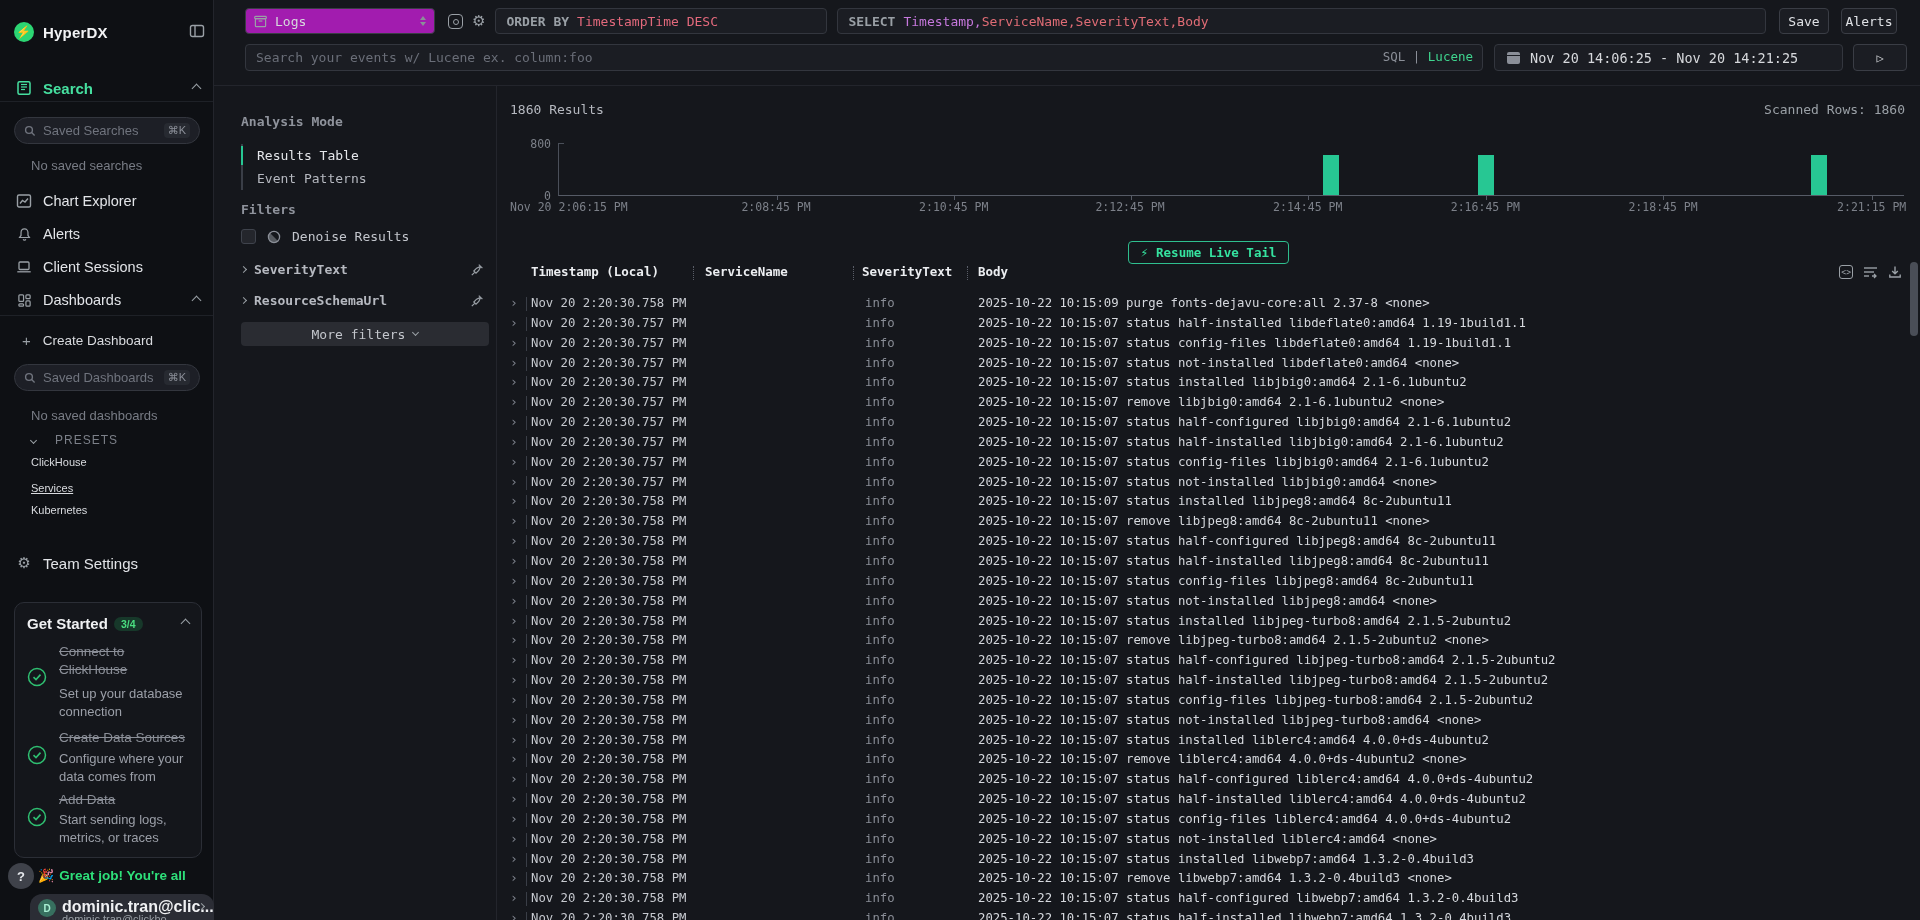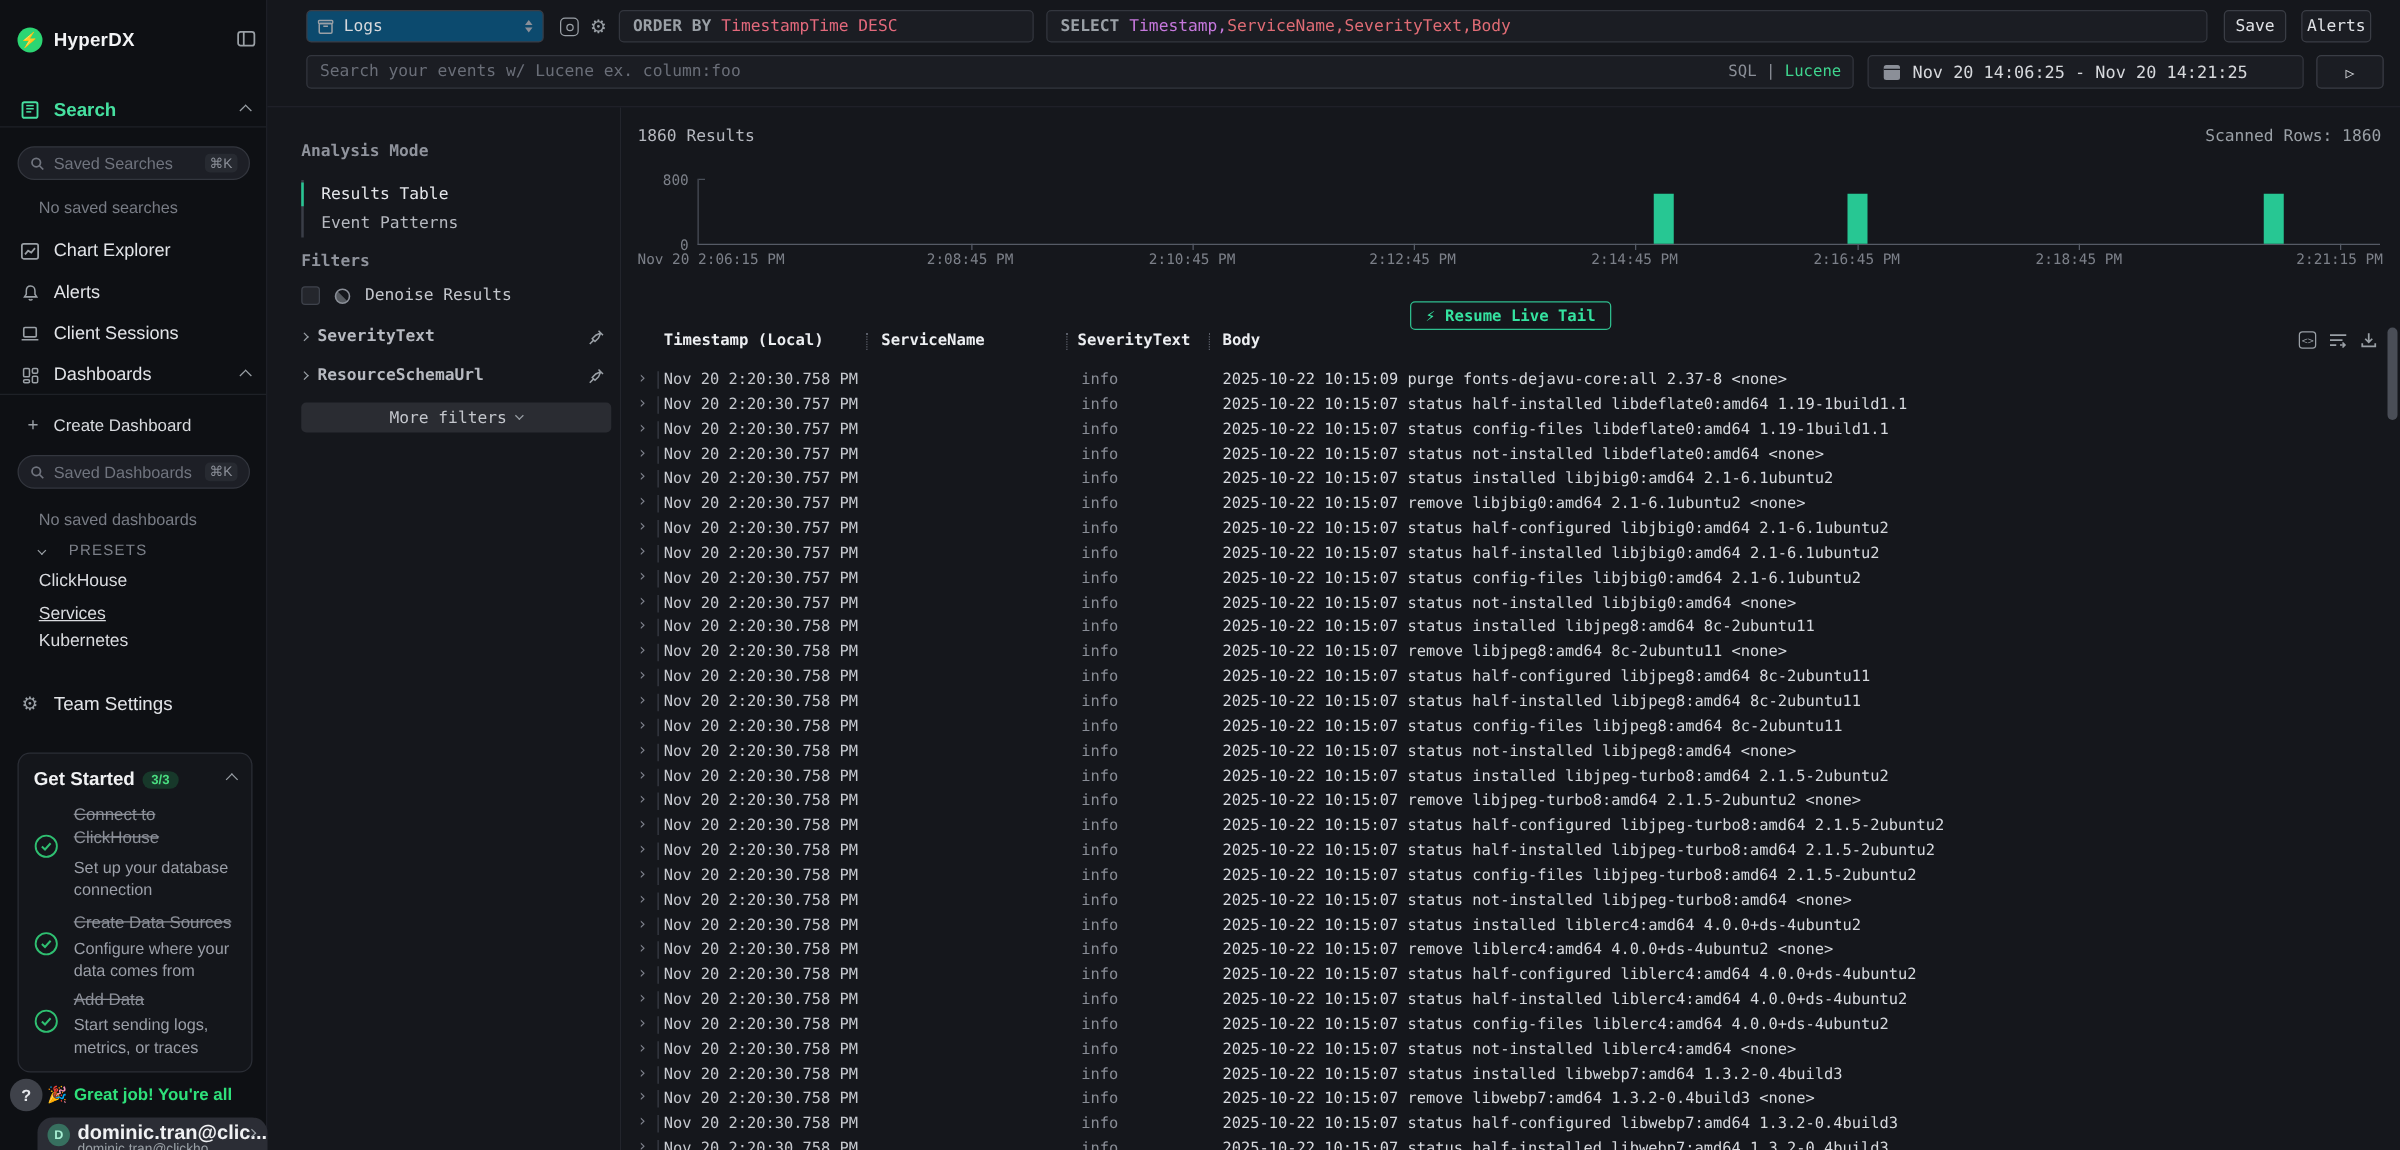--- a/index.html
+++ b/index.html
@@ -26,21 +26,21 @@
   .navrow.active .nicon { color:#46e0a0; }
   .chev { display:inline-block; width:7px; height:7px; border-right:1.6px solid #9aa0a6; border-bottom:1.6px solid #9aa0a6; }
   .chev.up { transform:rotate(-135deg); } .chev.down { transform:rotate(45deg); }
   .chev.right { transform:rotate(-45deg); } .chev.sm { width:5px; height:5px; }
   .side-div { position:absolute; left:0; width:213px; height:1px; background:#1e2127; }
   .pill { position:absolute; left:14px; width:186px; height:27px; border:1px solid #33363e;
     background:#1d1f26; border-radius:14px; display:flex; align-items:center; padding:0 9px; gap:7px; }
   .pill .ph { color:#70747e; font-size:13px; flex:1; }
   .kbd { background:#272a31; color:#8b8f98; border-radius:4px; font-size:11px; padding:1px 4px; }
   .side-sub { position:absolute; left:31px; color:#787c85; font-size:13px; }
-  .preset-item { position:absolute; left:31px; color:#d9dbdf; font-size:14px; }
+  .preset-item { position:absolute; left:31px; color:#d9dbdf; font-size:11px; }
   .gs-card { position:absolute; left:14px; top:602px; width:188px; height:256px;
     background:#14161b; border:1px solid #2b2e36; border-radius:10px; }
   .gs-title { position:absolute; left:12px; top:12px; font-size:15px; font-weight:bold; color:#f0f1f3; }
   .gs-badge { position:absolute; left:99px; top:14px; background:#17382a; color:#4ade80;
     font-size:10.5px; font-weight:bold; border-radius:8px; padding:1px 7px; }
   .gs-chev { position:absolute; right:12px; top:17px; }
   .gs-check { position:absolute; width:20px; height:20px; }
   .gs-item-title { position:absolute; left:44px; width:130px; color:#8b8f98; font-weight:500;
     font-size:13.5px; line-height:18px; text-decoration:line-through; }
   .gs-item-desc { position:absolute; left:44px; width:134px; color:#9b9fa8; font-size:13px; line-height:17.5px; }
@@ -56,21 +56,21 @@
     display:flex; align-items:center; justify-content:center; }
   .user-name { position:absolute; left:32px; top:4px; font-size:16px; font-weight:bold; color:#f0f1f3; }
   .user-mail { position:absolute; left:32px; top:19px; font-size:11px; color:#9aa0a6; }
   .user-chev { position:absolute; right:10px; top:10px; }
 
   
   .topbar { position:absolute; left:214px; top:0; width:1706px; height:86px;
     background:#15171c; border-bottom:1px solid #23252c; }
   .tb-row1 { position:absolute; left:31px; right:23px; top:8px; height:26px; display:flex; align-items:center; }
   .tb-row2 { position:absolute; left:31px; right:13px; top:44px; height:27px; display:flex; align-items:center; }
-  .src-select { width:190px; height:26px; background:#0c4a6e; border:1px solid #3a3d45; border-radius:4px;
+  .src-select { width:190px; height:26px; background:#a21caf; border:1px solid #3a3d45; border-radius:4px;
     display:flex; align-items:center; gap:8px; padding:0 8px; }
   .src-select .lbl { flex:1; font-size:13px; color:#d6d8dc; }
   .updown { display:flex; flex-direction:column; gap:2px; align-items:center; }
   .tri { width:0; height:0; border-left:3.5px solid transparent; border-right:3.5px solid transparent; }
   .tri.u { border-bottom:4px solid #8b8f98; } .tri.d { border-top:4px solid #8b8f98; }
   .iconbtn { color:#9aa0a6; display:flex; align-items:center; justify-content:center; }
   .target-ico { width:15px; height:15px; border:1.5px solid #9aa0a6; border-radius:4px; position:relative; }
   .target-ico::after { content:""; position:absolute; left:4px; top:4px; width:4px; height:4px;
     border:1.5px solid #9aa0a6; border-radius:50%; }
   .qinput { height:26px; background:#1b1d23; border:1px solid #33363e; border-radius:4px;
@@ -253,21 +253,21 @@
     <div class="preset-item" style="top:482px;text-decoration:underline;">Services</div>
     <div class="preset-item" style="top:504px;">Kubernetes</div>
 
     <div class="navrow" style="top:550px;">
       <span class="nicon" style="font-size:15px;">⚙</span>
       <span class="nlabel" style="font-size:15px;">Team Settings</span>
     </div>
 
     <div class="gs-card">
       <div class="gs-title">Get Started</div>
-      <div class="gs-badge">3/3</div>
+      <div class="gs-badge">3/4</div>
       <span class="chev up gs-chev"></span>
 
       <span class="gs-check" style="left:12px; top:64px;">
         <svg class="ic" width="20" height="20" viewBox="0 0 20 20">
             <circle cx="10" cy="10" r="8.5" fill="none" stroke="#2fbf71" stroke-width="1.5"></circle>
             <polyline points="6.5,10.2 9,12.6 13.5,7.6" fill="none" stroke="#2fbf71" stroke-width="1.6"></polyline>
           </svg>
       </span>
       <div class="gs-item-title" style="top:40px;">Connect to ClickHouse</div>
       <div class="gs-item-desc" style="top:82px;">Set up your database connection</div>

